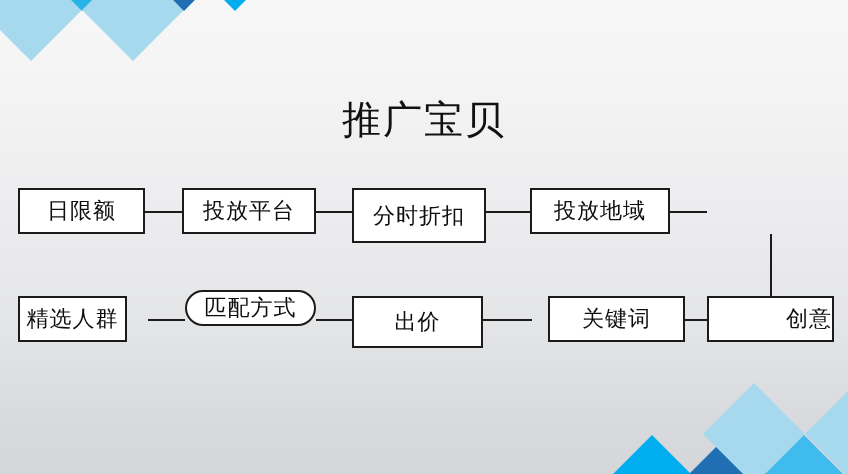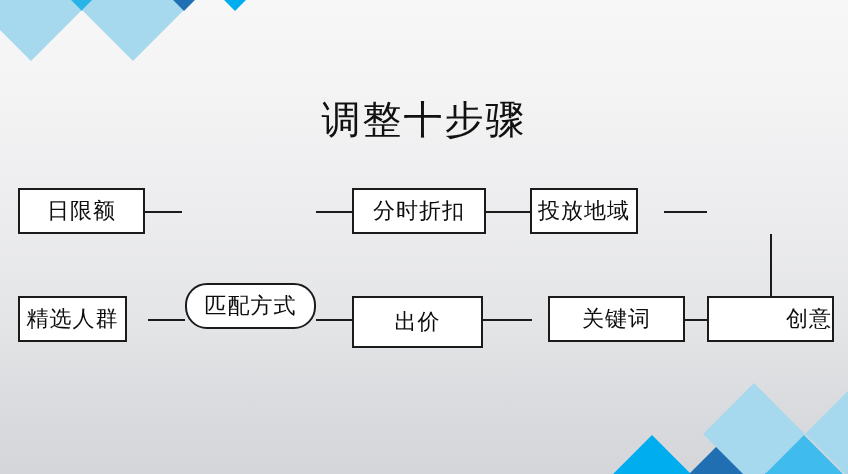--- a/index.html
+++ b/index.html
@@ -101,45 +101,48 @@
     </div>
 
   <div class="deco-layer" id="deco-br">
       <div class="deco" style="left: 616px; top: 450px; width: 72px; height: 72px; background: rgb(0, 174, 239);"></div>
       <div class="deco" style="left: 692px; top: 450px; width: 72px; height: 72px; background: rgb(31, 111, 178);"></div>
       <div class="deco" style="left: 718px; top: 398px; width: 72px; height: 72px; background: rgb(166, 216, 238);"></div>
       <div class="deco" style="left: 768px; top: 450px; width: 72px; height: 72px; background: rgb(63, 188, 237);"></div>
       <div class="deco" style="left: 820px; top: 398px; width: 72px; height: 72px; background: rgb(166, 216, 238);"></div>
     </div>
 
-  <div class="title">调整十步骤</div>
+  <div class="title">推广宝贝</div>
 
   <div class="flow" id="flow">
       <div class="conn-h" style="left: 145px; top: 211px; width: 37px;"></div>
       <div class="conn-h" style="left: 316px; top: 211px; width: 36px;"></div>
       <div class="conn-h" style="left: 486px; top: 211px; width: 44px;"></div>
       <div class="conn-h" style="left: 664px; top: 211px; width: 43px;"></div>
       <div class="conn-v" style="left: 770px; top: 234px; height: 62px;"></div>
       <div class="conn-h" style="left: 669px; top: 319px; width: 38px;"></div>
       <div class="conn-h" style="left: 483px; top: 319px; width: 49px;"></div>
       <div class="conn-h" style="left: 316px; top: 319px; width: 36px;"></div>
       <div class="conn-h" style="left: 148px; top: 319px; width: 37px;"></div>
       <div class="node" style="left: 18px; top: 188px; width: 127px; height: 46px;">
         <span>日限额</span>
       </div>
-      <div class="node" style="left: 352px; top: 188px; width: 134px; height: 46px;">
+      <div class="node" style="left: 182px; top: 188px; width: 134px; height: 46px;">
+        <span>投放平台</span>
+      </div>
+      <div class="node" style="left: 352px; top: 188px; width: 134px; height: 55px;">
         <span>分时折扣</span>
       </div>
-      <div class="node" style="left: 530px; top: 188px; width: 108px; height: 46px;">
+      <div class="node" style="left: 530px; top: 188px; width: 140px; height: 46px;">
         <span>投放地域</span>
       </div>
       <div class="node" style="left: 18px; top: 296px; width: 109px; height: 46px;">
         <span>精选人群</span>
       </div>
-      <div class="node" style="left: 185px; top: 283px; width: 131px; height: 46px; border-radius: 22px;">
+      <div class="node" style="left: 185px; top: 290px; width: 131px; height: 36px; border-radius: 22px;">
         <span>匹配方式</span>
       </div>
       <div class="node" style="left: 352px; top: 296px; width: 131px; height: 52px;">
         <span>出价</span>
       </div>
       <div class="node" style="left: 548px; top: 296px; width: 137px; height: 46px;">
         <span>关键词</span>
       </div>
       <div class="node" style="left: 707px; top: 296px; width: 127px; height: 46px; justify-content: flex-end;">
         <span>创意</span>

